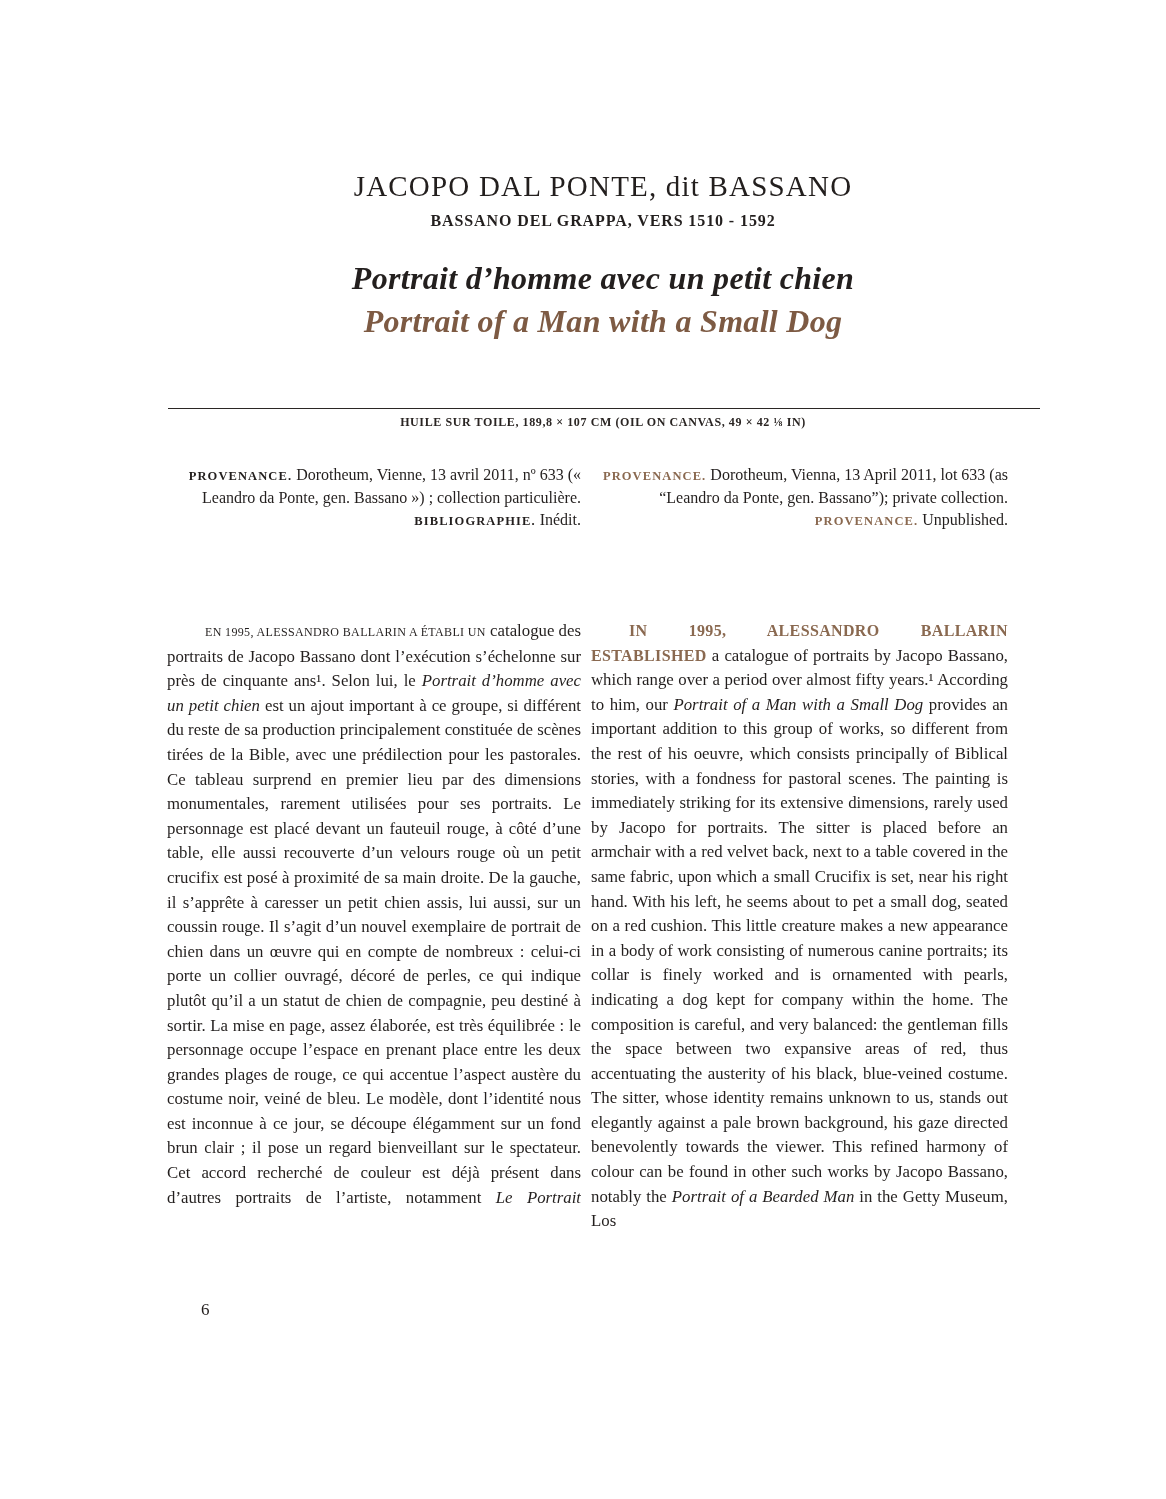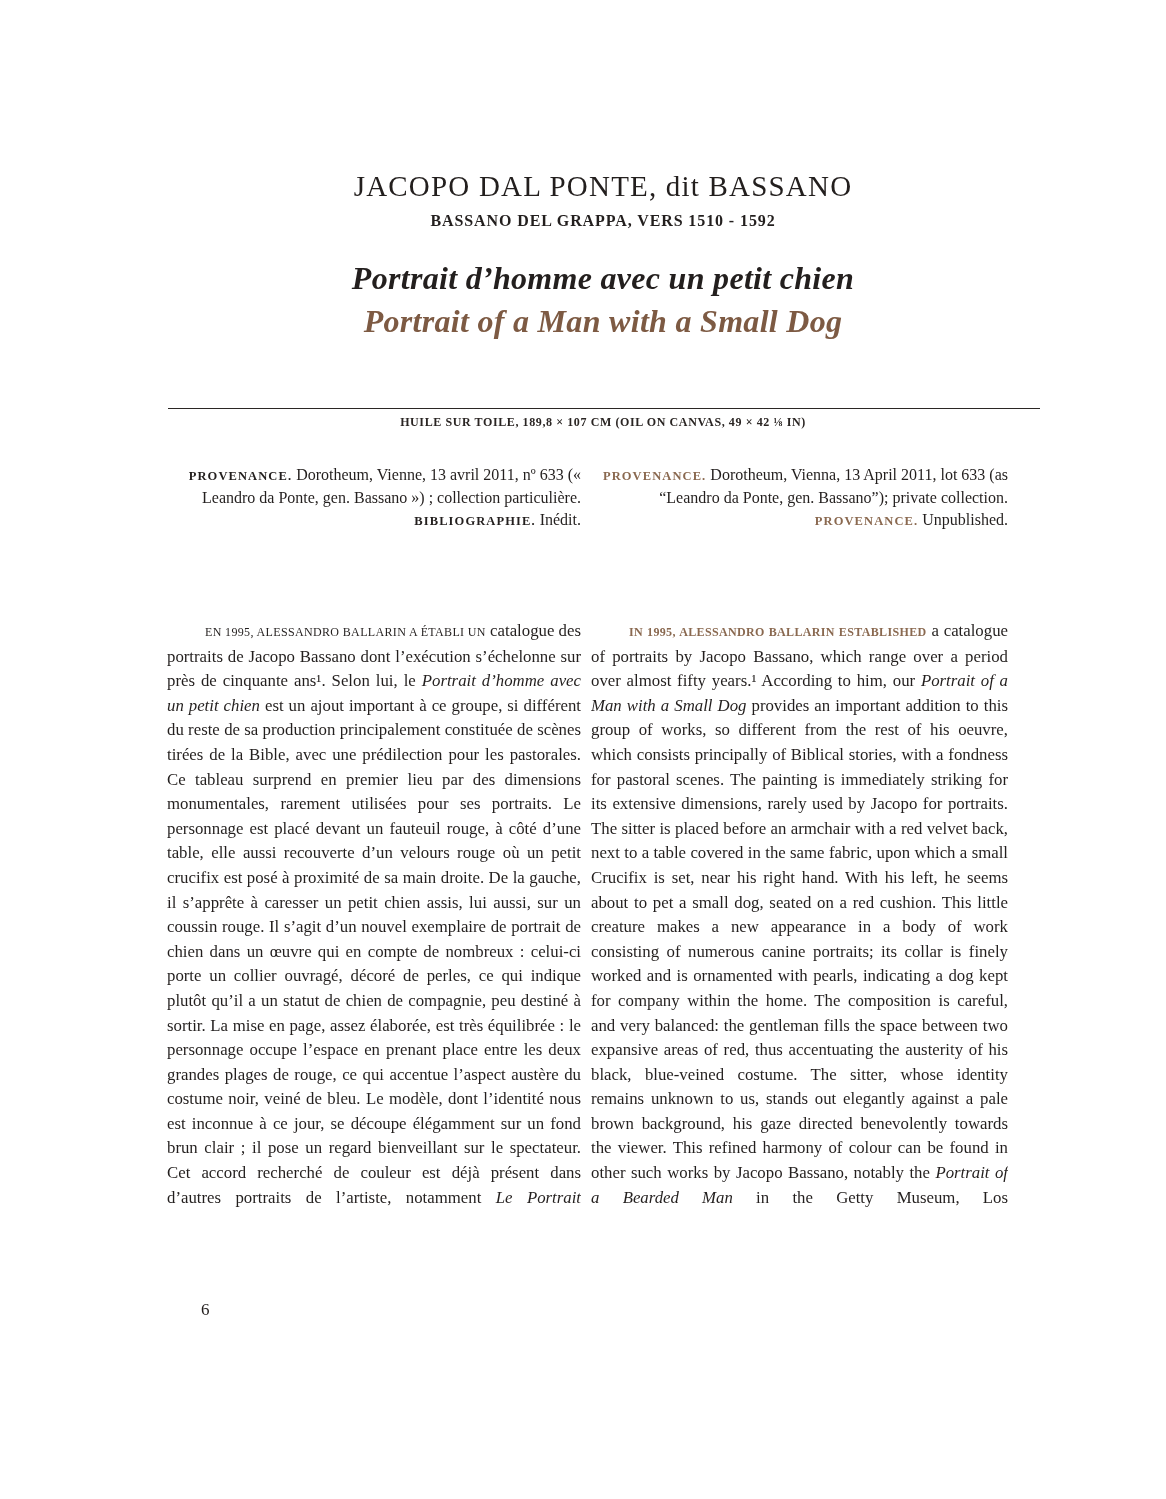--- a/index.html
+++ b/index.html
@@ -39,21 +39,21 @@
     margin:0;
     font-size:16.8px;
     line-height:24.6px;
     text-align:justify;
     text-align-last:justify;
     text-indent:38px;
   }
   .seg-n{}
   .seg-i{font-style:italic;}
   .seg-lead{font-size:12px;letter-spacing:0.35px;font-weight:400;}
-  .seg-leadAccent{font-size:12px;letter-spacing:0.35px;font-weight:700;color:var(--accent-label);margin-top:28px;}
+  .seg-leadAccent{font-size:16px;letter-spacing:0.35px;font-weight:700;color:var(--accent-label);margin-top:28px;}
   .page-number{position:absolute;left:201px;top:1300px;font-size:17px;}
 </style>
 </head>
 <body>
 
 <div class="page">
 
   <div class="centered artist-heading">JACOPO DAL PONTE, dit BASSANO</div>
   <div class="centered artist-dates">BASSANO DEL GRAPPA, VERS 1510 - 1592</div>
 

